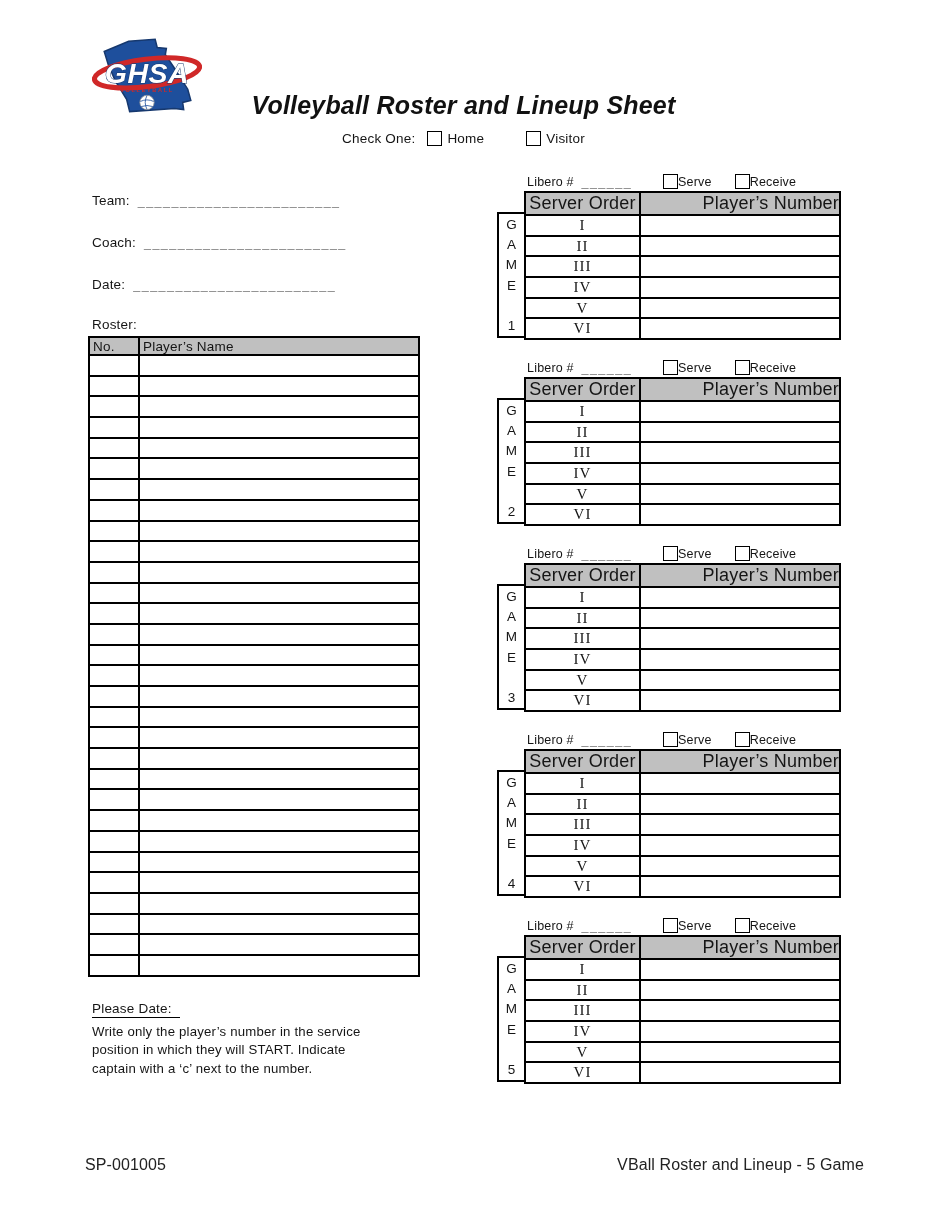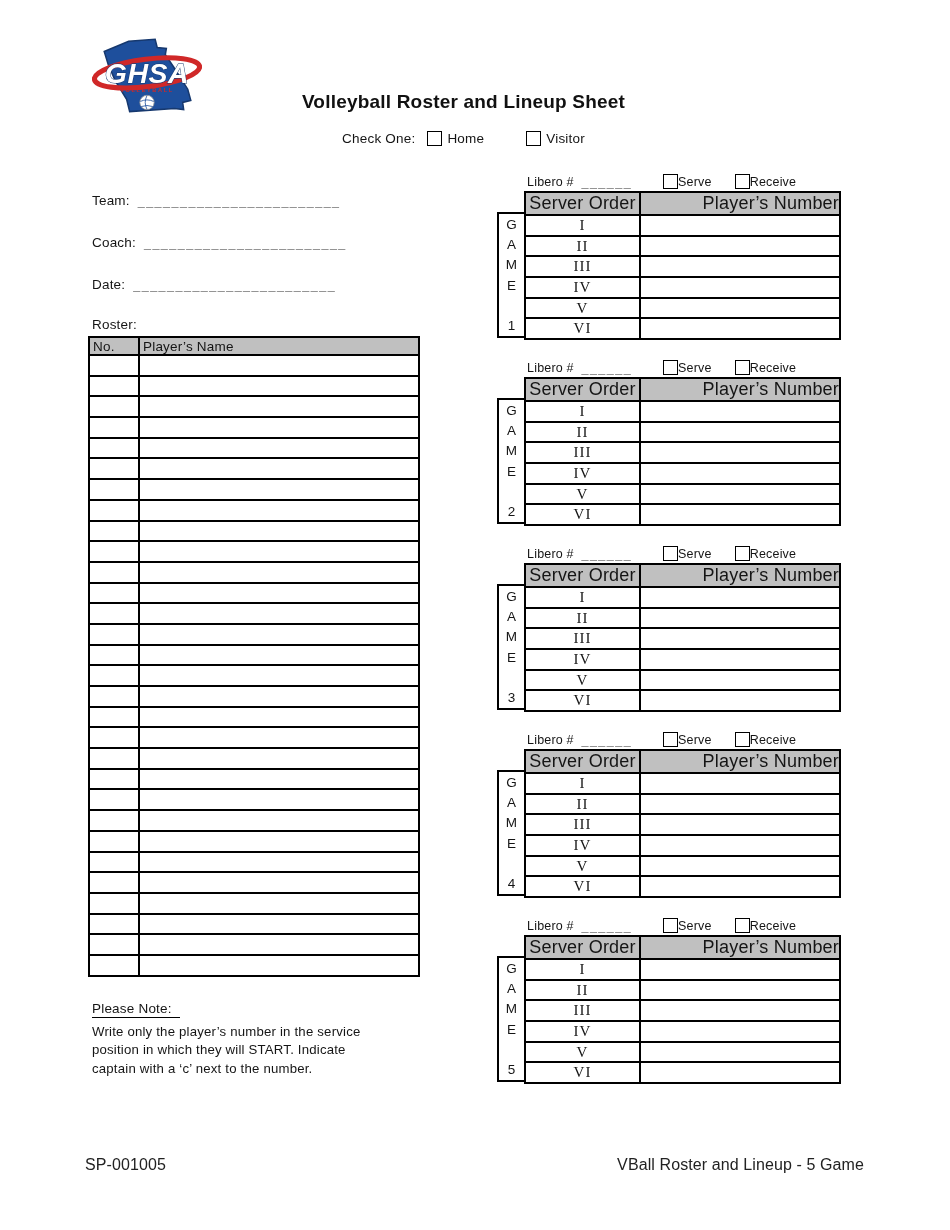--- a/index.html
+++ b/index.html
@@ -12,21 +12,21 @@
   
   .logo { position:absolute; left:92px; top:38px; width:110px; height:80px; }
   .logo svg { width:100%; height:100%; }
   .ga-shape { fill:var(--logo-blue); stroke:#16386e; stroke-width:1.5; }
   .swoosh { fill:none; stroke:var(--logo-red); stroke-width:5; }
   .logo-acronym-t { fill:#ffffff; stroke:#16386e; stroke-width:0.9; paint-order:stroke;
     font-family:"Liberation Sans",sans-serif; font-weight:bold; font-style:italic; font-size:28px; letter-spacing:0.5px; }
   .logo-sport-t { fill:var(--logo-red); font-family:"Liberation Sans",sans-serif; font-weight:bold; font-size:5.5px; letter-spacing:1.6px; }
   
   .title { position:absolute; left:0; top:91px; width:927px; text-align:center;
-    font-size:19px; font-weight:bold; color:#111; }
+    font-size:25px; font-weight:bold; color:#111;font-style:italic; }
   .check-line { position:absolute; left:0; top:129px; width:927px; height:18px;
     display:flex; justify-content:center; align-items:center; font-size:13.5px; }
   .check-line .lbl { margin-right:12px; }
   .checkbox { display:inline-block; width:13px; height:13px; border:1.6px solid #000; background:#fff; flex:0 0 auto; }
   .check-line .opt-label { margin-left:5px; }
   .check-line .visitor-box { margin-left:42px; }
   
   .field { position:absolute; left:92px; font-size:13.5px; white-space:nowrap; }
   .blank-line { color:var(--blank-line); font-size:12.5px; letter-spacing:1.5px; margin-left:4px; }
   .roster-label { position:absolute; left:92px; top:317px; font-size:13.5px; }
@@ -257,21 +257,21 @@
     <td></td>
   </tr>
 
   <tr>
     <td class="num-col"></td>
     <td></td>
   </tr>
 </tbody>
   </table>
 
-  <div class="note-heading">Please Note:</div>
+  <div class="note-heading">Please Date:</div>
   <div class="note-body">Write only the player’s number in the service
 position in which they will START.  Indicate
 captain with a ‘c’ next to the number.</div>
 
   <div id="games">
   <div class="game-block" style="top: 172px;">
     <div class="libero-line">
       <span class="libero-field">
         <span class="libero-label">Libero #</span>
         <span class="blank-line libero-blank">______</span>

